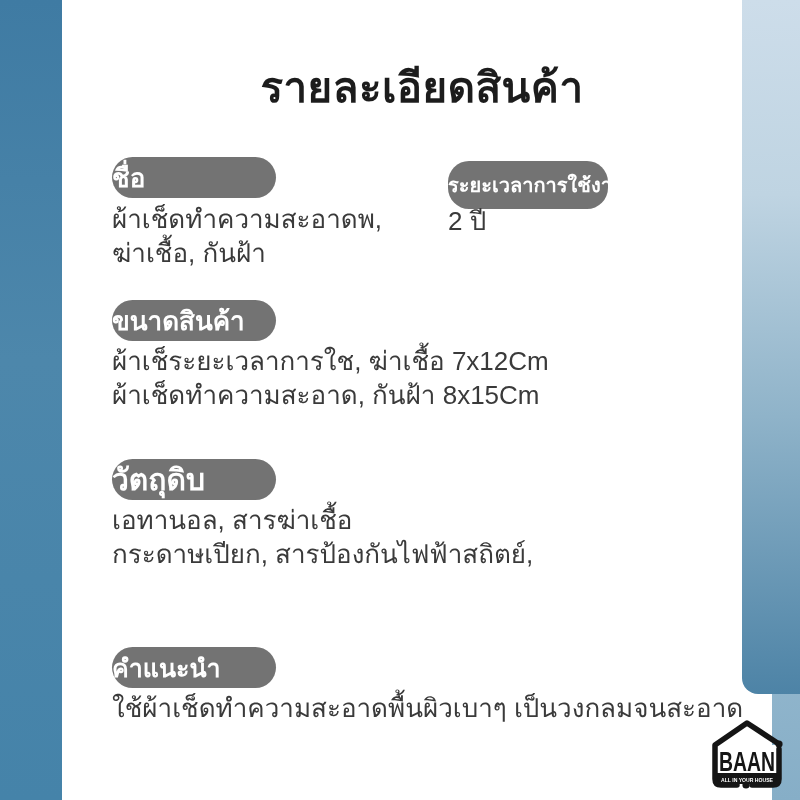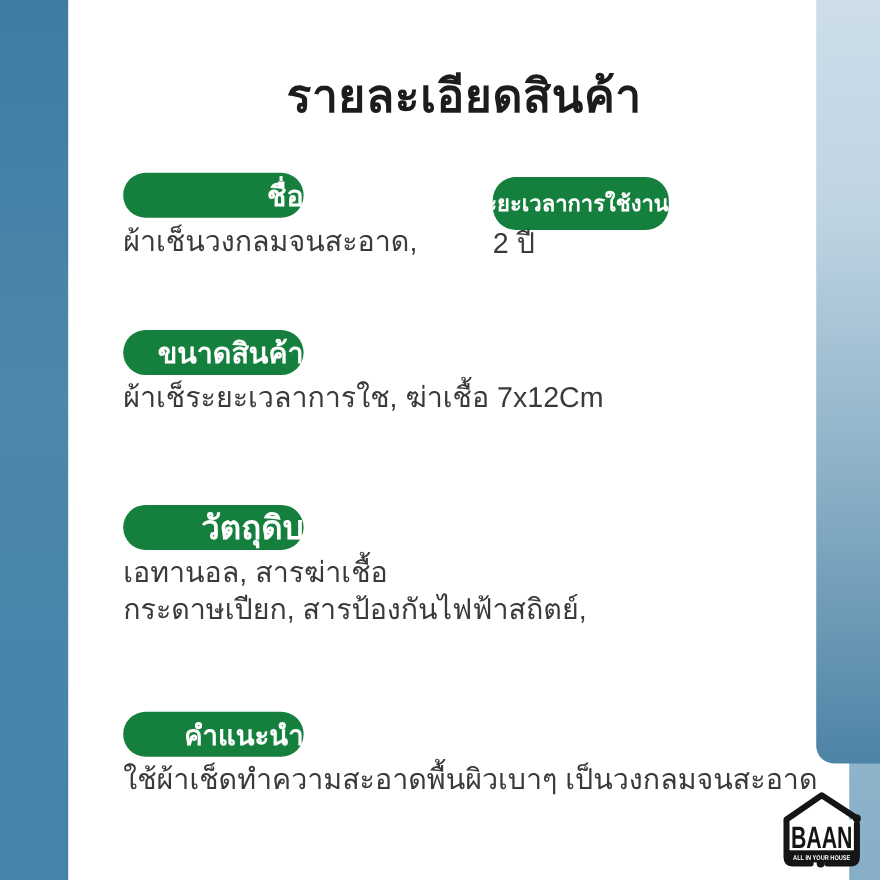--- a/index.html
+++ b/index.html
@@ -35,23 +35,23 @@
     text-align: center;
     font-size: 42px; font-weight: bold; color: #1c1c1c;
     letter-spacing: 0.5px;
     z-index: 3;
     padding-left: 44px;
   }
 
   .pill {
     position: absolute;
     height: 41px; border-radius: 21px;
-    background: #15803d;
+    background: #737373;
     color: #ffffff; font-weight: bold;
-    display: flex; align-items: center; justify-content: flex-end;
+    display: flex; align-items: center; justify-content: flex-start;
     z-index: 3;
     white-space: nowrap;
   }
   .pill-name      { left: 112px; top: 157px; width: 164px; font-size: 26px; }
   .pill-duration  { left: 448px; top: 161px; width: 160px; font-size: 20px; height: 48px; }
   .pill-size      { left: 112px; top: 300px; width: 164px; font-size: 26px; }
   .pill-material  { left: 112px; top: 459px; width: 164px; font-size: 30px; }
   .pill-advice    { left: 112px; top: 647px; width: 164px; font-size: 25px; }
 
   .body-text {
@@ -77,35 +77,37 @@
 <div class="strip-left"></div>
 <div class="strip-right-narrow"></div>
 <div class="strip-right-wide"></div>
 
 <div class="page-title">รายละเอียดสินค้า</div>
 
 <div class="pill pill-name">
   <span>ชื่อ</span>
 </div>
 <div class="body-text body-name">
-  <div>ผ้าเช็นวงกลมจนสะอาด,</div>
+  <div>ผ้าเช็ดทำความสะอาดพ,</div>
+  <div>ฆ่าเชื้อ, กันฝ้า</div>
 </div>
 
 <div class="pill pill-duration">
   <span>ระยะเวลาการใช้งาน</span>
 </div>
 <div class="body-text body-duration">
   <div>2 ปี</div>
 </div>
 
 <div class="pill pill-size">
   <span>ขนาดสินค้า</span>
 </div>
 <div class="body-text body-size">
   <div>ผ้าเช็ระยะเวลาการใช, ฆ่าเชื้อ 7x12Cm</div>
+  <div>ผ้าเช็ดทำความสะอาด, กันฝ้า 8x15Cm</div>
 </div>
 
 <div class="pill pill-material">
   <span>วัตถุดิบ</span>
 </div>
 <div class="body-text body-material">
   <div>เอทานอล, สารฆ่าเชื้อ</div>
   <div>กระดาษเปียก, สารป้องกันไฟฟ้าสถิตย์,</div>
 </div>
 

